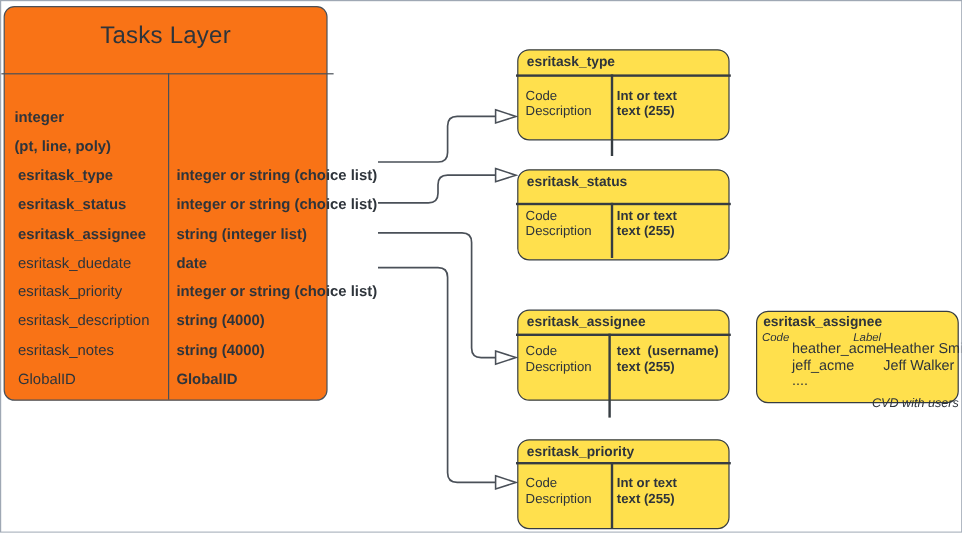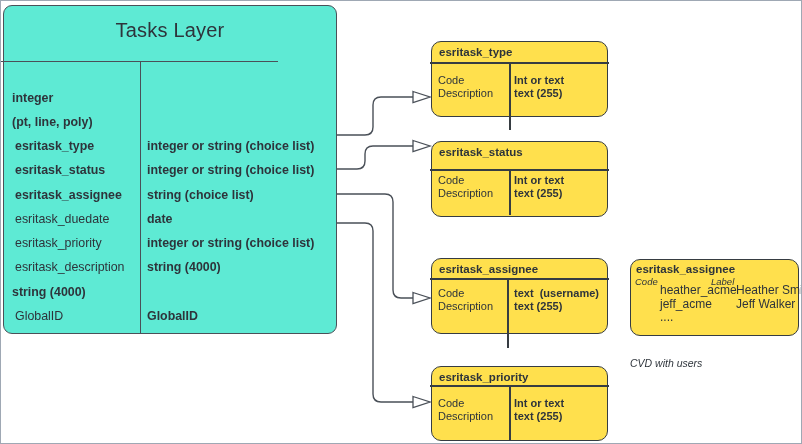--- a/index.html
+++ b/index.html
@@ -10,22 +10,22 @@
     --frame:#9fa8b4;
   }
   html,body{margin:0;padding:0;background:#fff;}
   #canvas{
     position:relative;width:802px;height:444px;background:#ffffff;
     border:1px solid var(--frame);box-sizing:border-box;overflow:hidden;
     font-family:"Liberation Sans",sans-serif;color:var(--text);
   }
   
   .main-table{
-    position:absolute;left:2px;top:4px;width:334px;height:329px;
-    border:1.5px solid var(--line);border-radius:9px;background:#5eead4;box-sizing:border-box;
+    position:absolute;left:2px;top:4px;width:270px;height:329px;
+    border:1.5px solid var(--line);border-radius:9px;background:#f97316;box-sizing:border-box;
   }
   .main-title{position:absolute;left:0;right:0;top:13px;text-align:center;font-size:20px;letter-spacing:.2px;}
   .main-underline{position:absolute;left:-3px;top:54.5px;width:277px;height:1.5px;background:var(--line);}
   .main-divider{position:absolute;left:135.5px;top:54.5px;bottom:0;width:1.5px;background:var(--line);}
   #main-rows{position:absolute;left:0;right:0;top:79.5px;}
   .trow{display:flex;height:24.25px;align-items:center;font-size:12.4px;}
   .trow .f{width:135px;padding-left:11px;box-sizing:border-box;flex:none;}
   .trow .t{padding-left:8px;white-space:nowrap;font-weight:bold;}
   .trow.bold .f{font-weight:bold;}
   
@@ -44,21 +44,21 @@
   .cvd{
     position:absolute;left:629px;top:258px;width:169px;height:77px;background:var(--yellow);
     border:1.7px solid var(--ystroke);border-radius:10px;box-sizing:border-box;
   }
   .cvd-title{position:absolute;left:5px;top:3px;font-size:11.5px;font-weight:bold;white-space:nowrap;}
   .cvd-h{position:absolute;top:16px;font-size:9.5px;font-style:italic;white-space:nowrap;}
   .cvd-cell{position:absolute;font-size:12px;line-height:14px;white-space:nowrap;padding-left:25px;}
   .cvd-c1{left:4px;}
   .cvd-c2{left:80px;}
   .cvd-caption{
-    position:absolute;left:629px;top:356px;width:169px;text-align:left;
+    position:absolute;left:629px;top:329px;width:169px;text-align:right;
     font-size:10.5px;font-style:italic;
   }
   
   #connectors{position:absolute;left:0;top:0;pointer-events:none;}
   #connectors path{fill:none;stroke:var(--line);stroke-width:1.4;}
   #connectors polygon{fill:#ffffff;stroke:var(--line);stroke-width:1.3;}
 </style>
 </head>
 <body>
 
@@ -89,35 +89,36 @@
         <div class="trow bold">
           <span class="f">esritask_type</span>
           <span class="t">integer or string (choice list)</span>
         </div>
         <div class="trow bold">
           <span class="f">esritask_status</span>
           <span class="t">integer or string (choice list)</span>
         </div>
         <div class="trow bold">
           <span class="f">esritask_assignee</span>
-          <span class="t">string (choice list)</span>
+          <span class="t">string (integer list)</span>
         </div>
         <div class="trow">
           <span class="f">esritask_duedate</span>
           <span class="t">date</span>
         </div>
         <div class="trow">
           <span class="f">esritask_priority</span>
           <span class="t">integer or string (choice list)</span>
         </div>
         <div class="trow">
           <span class="f">esritask_description</span>
           <span class="t">string (4000)</span>
         </div>
         <div class="trow">
+          <span class="f">esritask_notes</span>
           <span class="t">string (4000)</span>
         </div>
         <div class="trow">
           <span class="f">GlobalID</span>
           <span class="t">GlobalID</span>
         </div>
       </div>
   </div>
 
   <div class="fbox" style="top:40px;height:76px">

